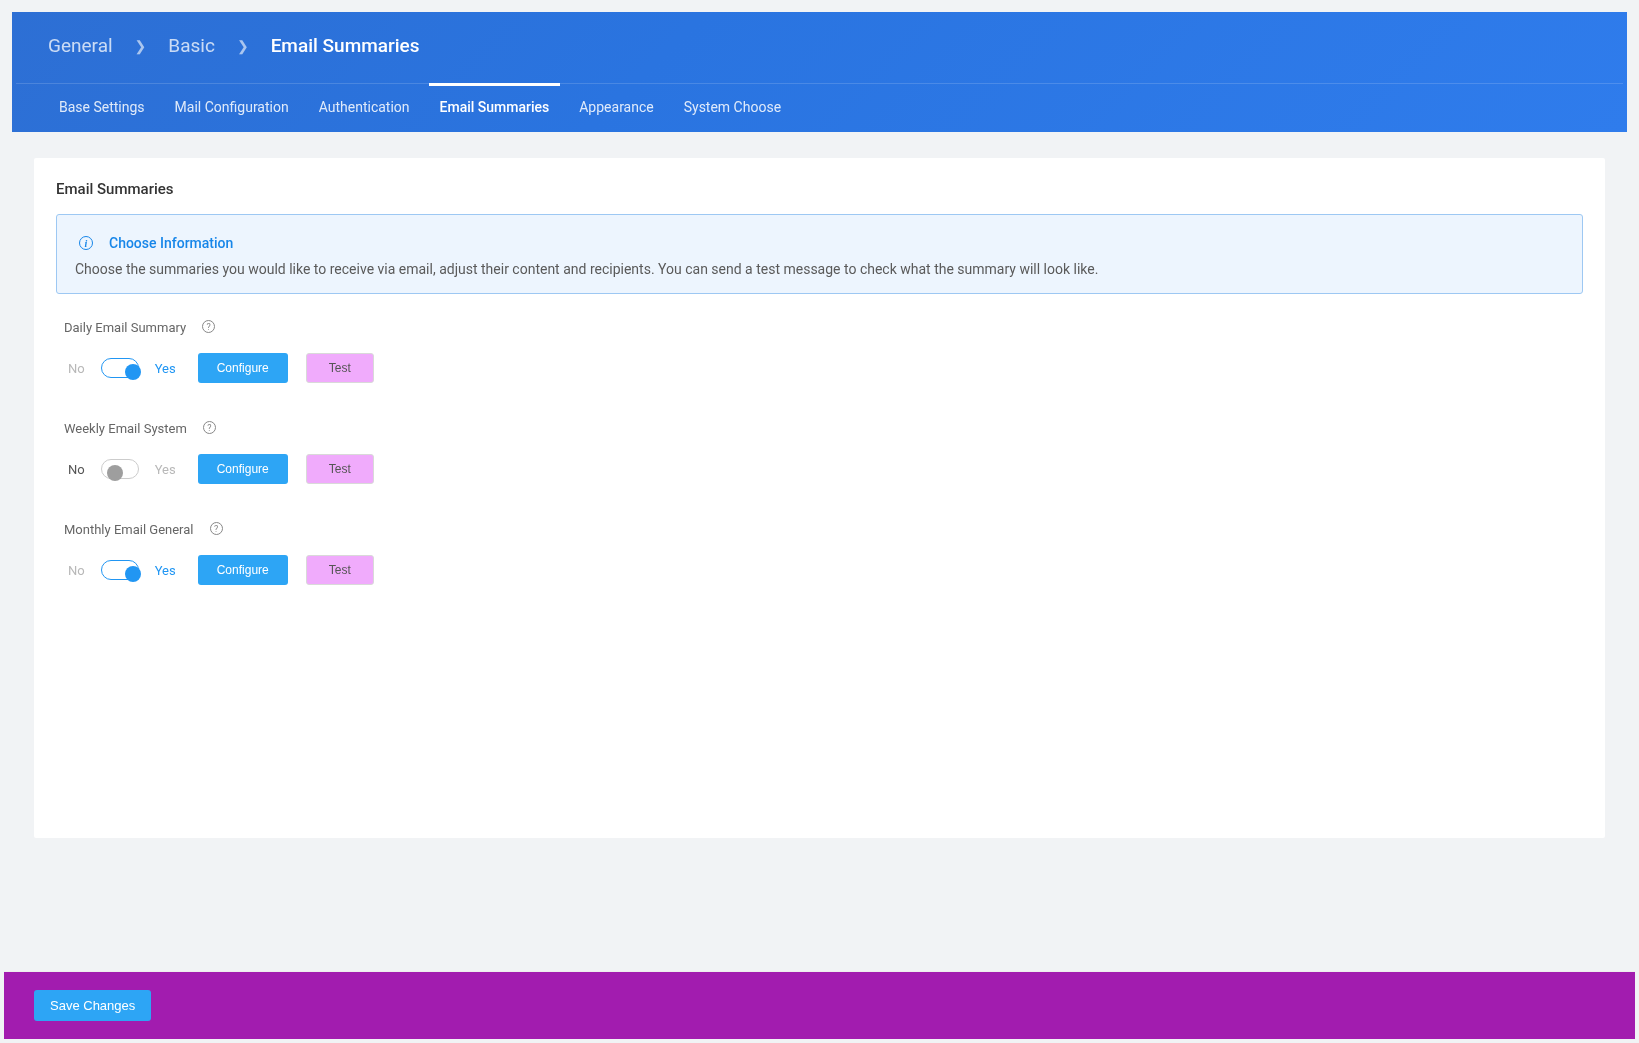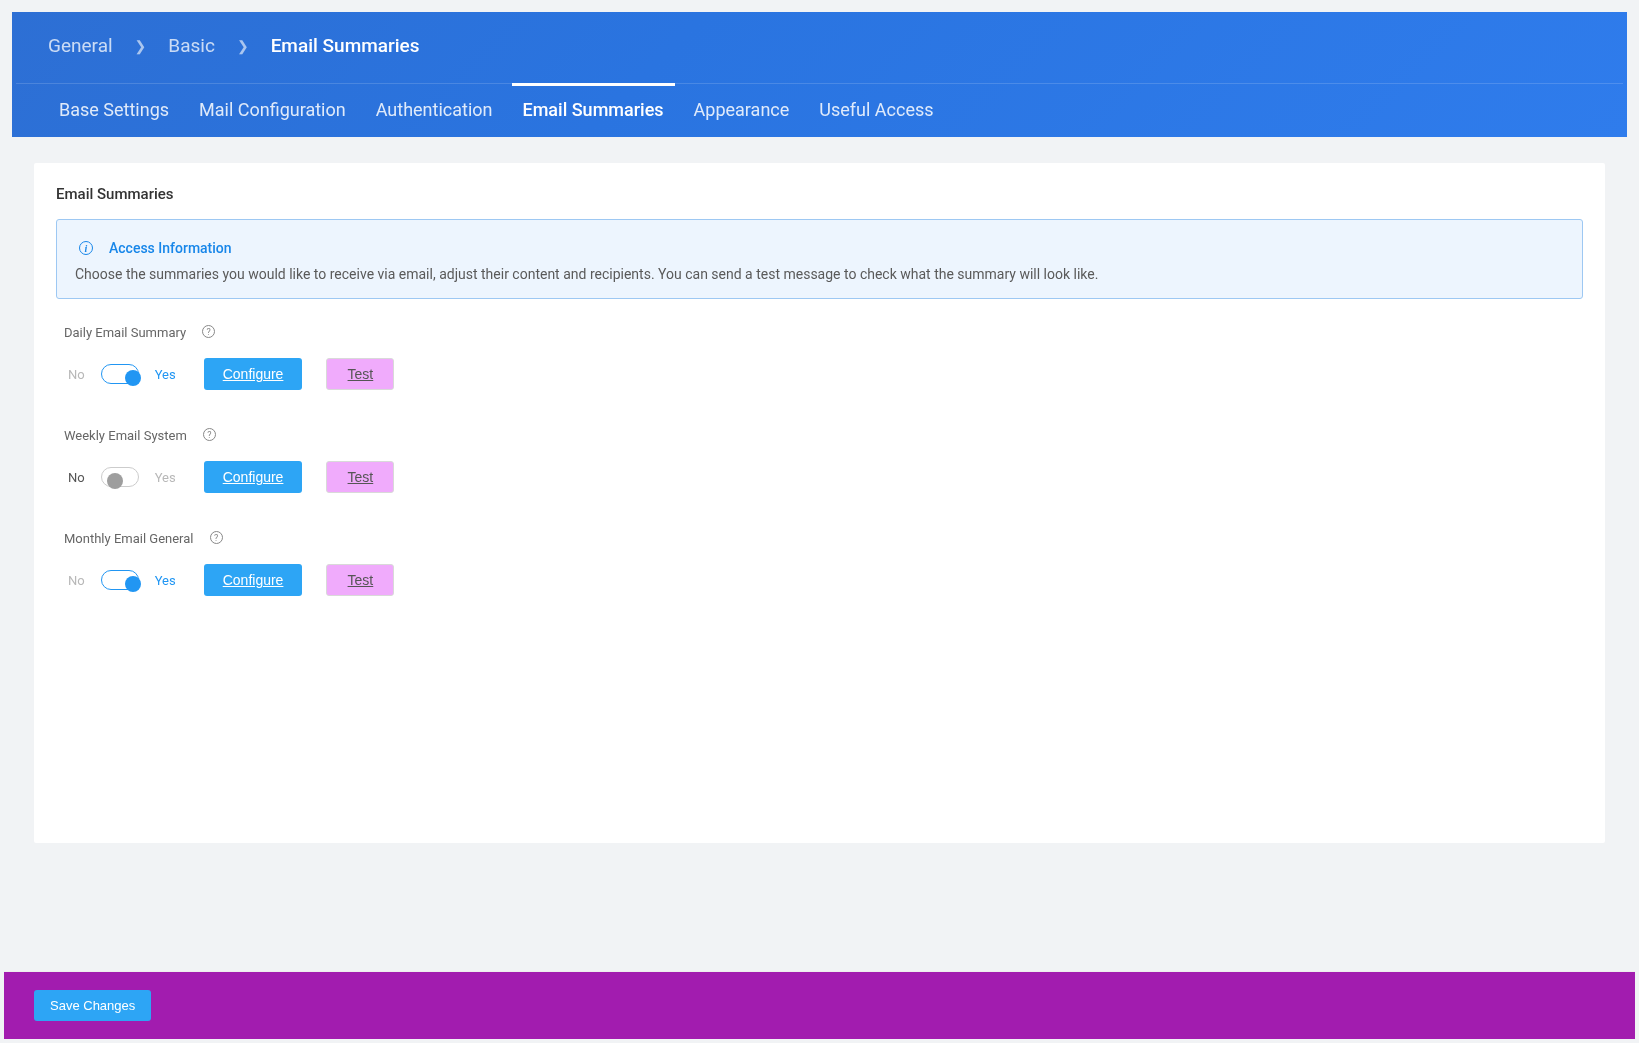--- a/index.html
+++ b/index.html
@@ -35,21 +35,21 @@
     .tabs {
       display: flex;
       gap: 0;
       padding: 0 28px;
       border-top: 1px solid rgba(255,255,255,0.15);
     }
     .tab {
       padding: 13px 11px;
       color: rgba(255,255,255,0.85);
       cursor: pointer;
-      font-size: 18px;
+      font-size: 14px;
       border-top: 3px solid transparent;
       margin-top: -1px;
     }
     .tab.active {
       color: #ffffff;
       border-top: 3px solid #ffffff;
       font-weight: 500;
     }
     .content {
       margin: 26px 26px 0 26px;
@@ -116,21 +116,21 @@
       display: inline-flex;
       align-items: center;
       justify-content: center;
       font-size: 9px;
       color: #888;
       cursor: pointer;
     }
     .controls {
       display: flex;
       align-items: center;
-      gap: 16px;
+      gap: 10px;
     }
     .toggle-wrap {
       display: flex;
       align-items: center;
       gap: 8px;
     }
     .toggle-label {
       font-size: 13px;
       color: #b8b8b8;
     }
@@ -156,26 +156,25 @@
       height: 16px;
       border-radius: 50%;
       top: 1px;
       transition: left 0.2s;
     }
     .toggle.on .toggle-knob { left: 19px; background: #2196f3; }
     .toggle.off .toggle-knob { left: 1px; background: #9e9e9e; }
     .btn {
       padding: 7px 18px;
       border-radius: 3px;
-      font-size: 14px;
+      font-size: 12px;
       cursor: pointer;
       border: 1px solid transparent;
       min-width: 68px;
       text-align: center;
-      text-decoration: underline;
     }
     .btn-primary {
       background: #2da5f5;
       color: #ffffff;
     }
     .btn-default {
       background: #f0abfc;
       color: #555;
       border: 1px solid #d9d9d9;
     }
@@ -208,31 +207,31 @@
     <span class="breadcrumb-item">Basic</span>
     <span class="breadcrumb-sep">❯</span>
     <span class="breadcrumb-item active">Email Summaries</span>
   </div>
   <div class="tabs">
     <div class="tab">Base Settings</div>
     <div class="tab">Mail Configuration</div>
     <div class="tab">Authentication</div>
     <div class="tab active">Email Summaries</div>
     <div class="tab">Appearance</div>
-    <div class="tab">Useful Access</div>
+    <div class="tab">System Choose</div>
   </div>
 </div>
 
 <div class="content">
   <div class="section-title">Email Summaries</div>
 
   <div class="info-box">
     <div class="info-title">
       <span class="info-icon">i</span>
-      <span>Access Information</span>
+      <span>Choose Information</span>
     </div>
     <div class="info-text">Choose the summaries you would like to receive via email, adjust their content and recipients. You can send a test message to check what the summary will look like.</div>
   </div>
 
   <div class="summary-row">
     <div class="summary-label">
       <span>Daily Email Summary</span>
       <span class="help-icon">?</span>
     </div>
     <div class="controls">

